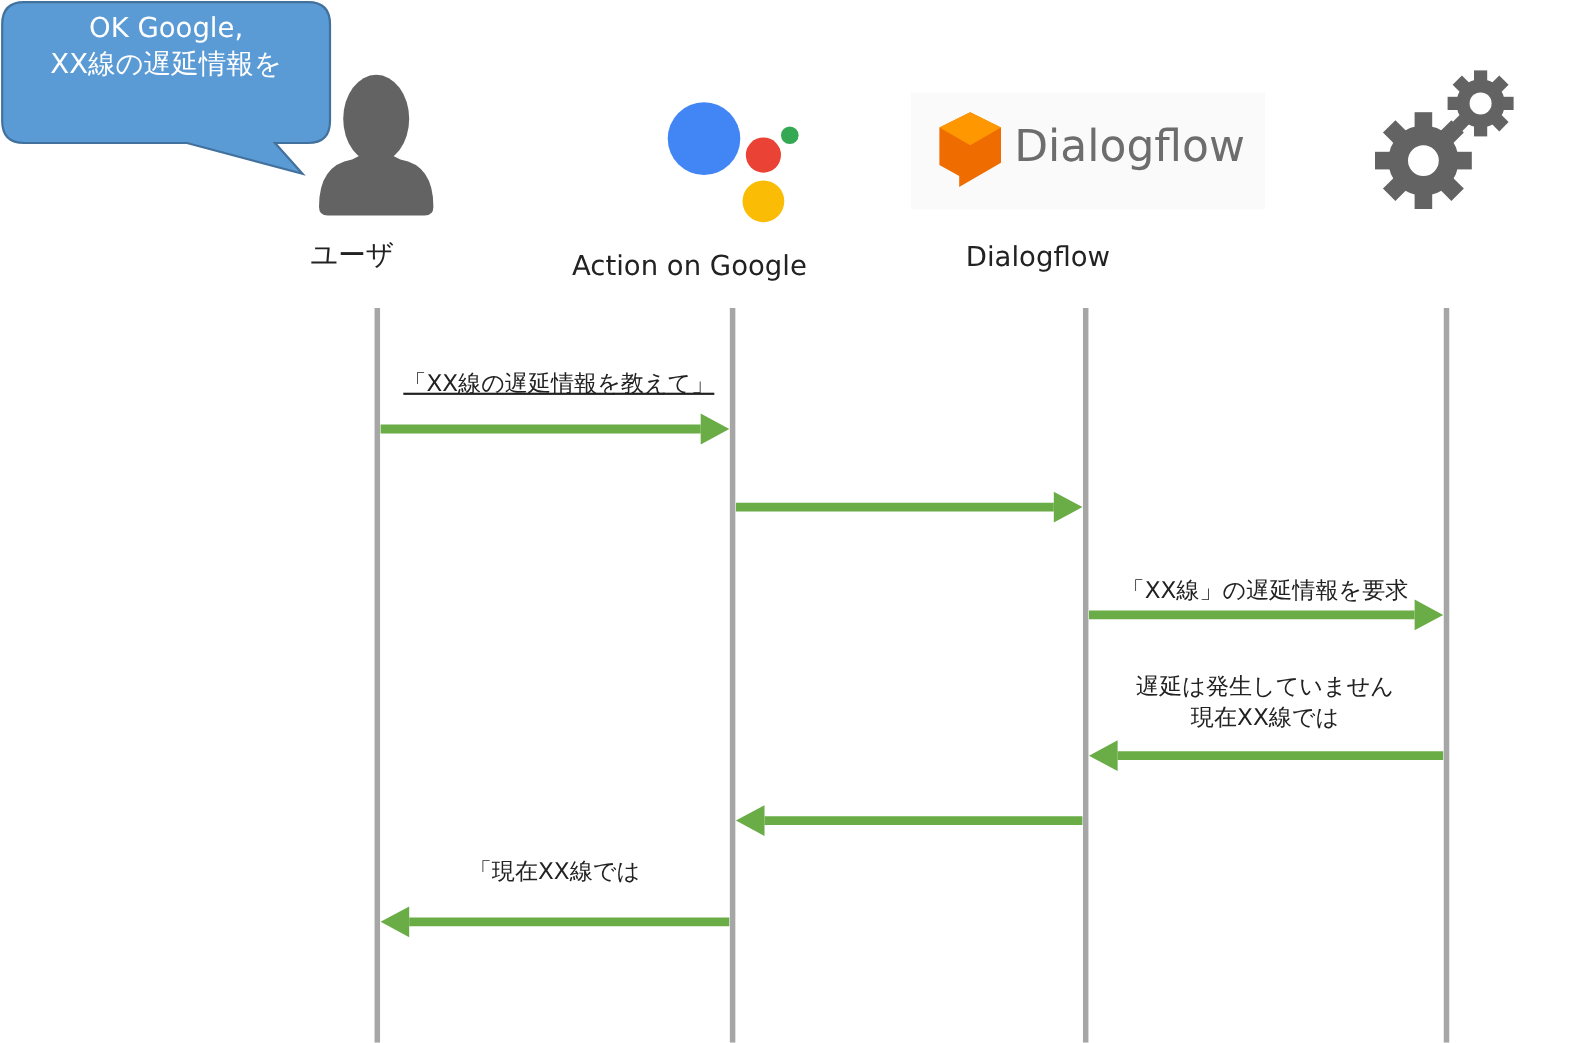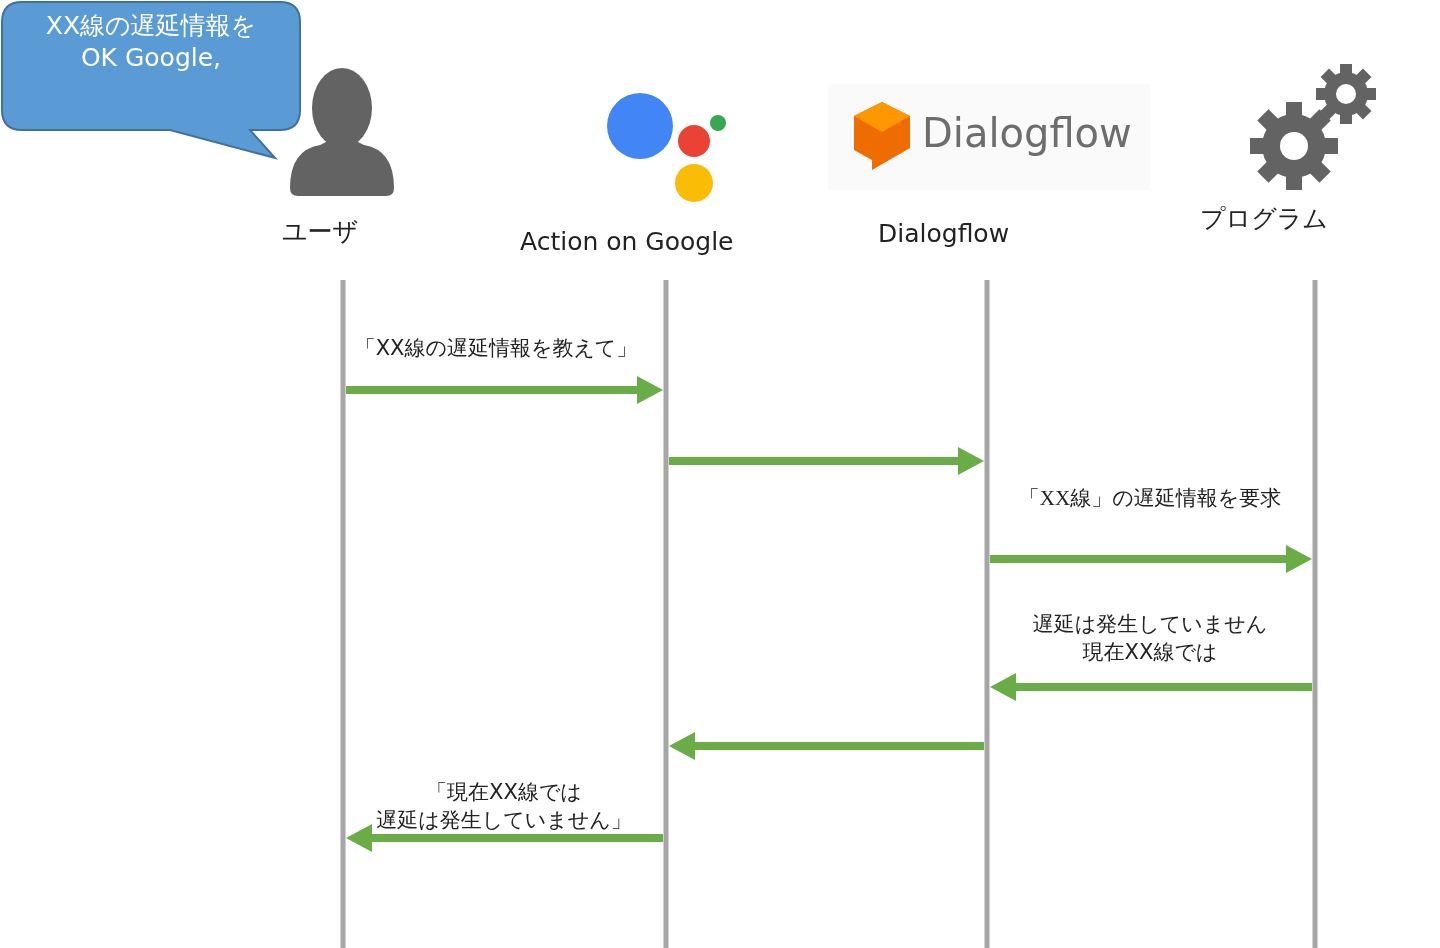--- a/index.html
+++ b/index.html
@@ -93,39 +93,37 @@
         <polygon points="695,732 669,746 695,760" fill="#6aac46"></polygon>
       </g>
       <g>
         <line x1="663" x2="372" y1="838" y2="838" stroke="#6aac46" stroke-width="8"></line>
         <polygon points="372,824 346,838 372,852" fill="#6aac46"></polygon>
       </g>
     </g>
 </svg>
 
 <div class="bubble-text">
+  <div>OK Google,</div>
   <div>XX線の遅延情報を</div>
-  <div>OK Google,</div>
 </div>
 
 <div class="df-logo-text">Dialogflow</div>
 
 <div class="actor-label" style="left:282px;top:216px;width:120px;">ユーザ</div>
 <div class="actor-label" style="left:520px;top:226px;width:260px;">Action on Google</div>
 <div class="actor-label" style="left:878px;top:218px;width:200px;">Dialogflow</div>
 <div class="actor-label" style="left:1200px;top:203px;width:200px;">
-  <div>プログラム</div>
 </div>
 
-<div class="msg-label" style="left:336px;top:334px;width:320px;">
+<div class="msg-label" style="left:348px;top:334px;width:320px;text-decoration:underline;">
   <div>「XX線の遅延情報を教えて」</div>
 </div>
-<div class="msg-label" style="left:988px;top:484px;width:324px;font-family:Liberation Serif, serif;">
+<div class="msg-label" style="left:988px;top:523px;width:324px;">
   <div>「XX線」の遅延情報を要求</div>
 </div>
 <div class="msg-label" style="left:988px;top:610px;width:324px;">
   <div>遅延は発生していません</div>
   <div>現在XX線では</div>
 </div>
 <div class="msg-label" style="left:344px;top:758px;width:320px;margin-top:20px;">
   <div>「現在XX線では</div>
-  <div>遅延は発生していません」</div>
 </div>
 
 </body></html>

